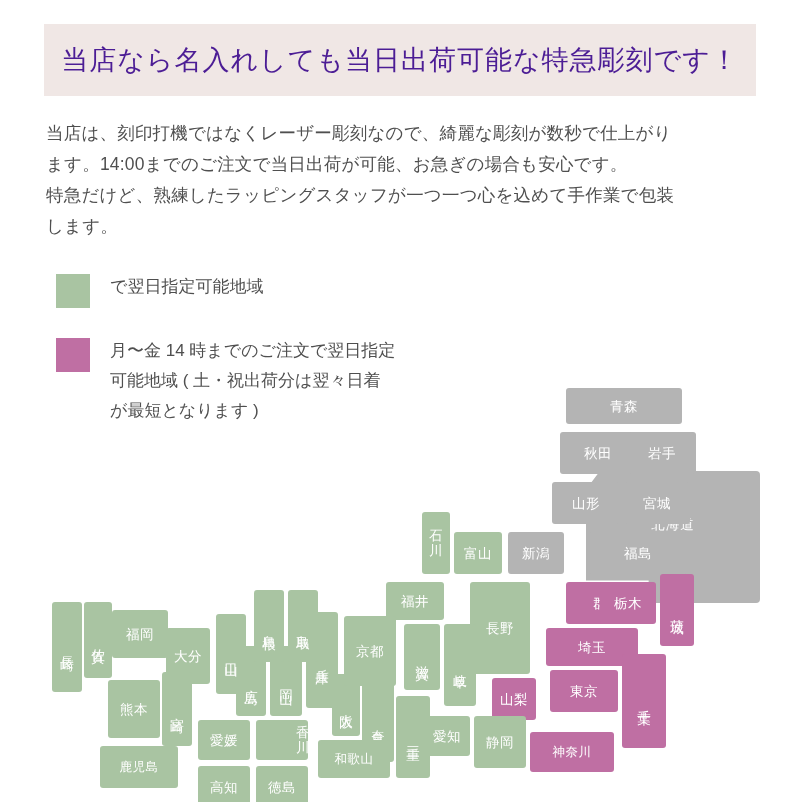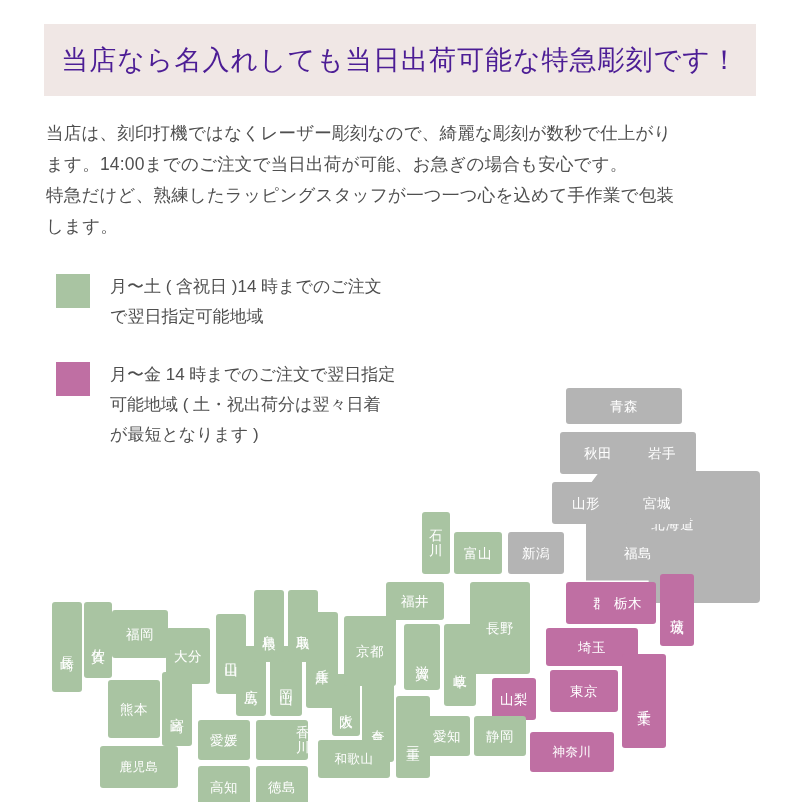--- a/index.html
+++ b/index.html
@@ -139,21 +139,20 @@
     <div>当店は、刻印打機ではなくレーザー彫刻なので、綺麗な彫刻が数秒で仕上がり</div>
     <div>ます。14:00までのご注文で当日出荷が可能、お急ぎの場合も安心です。</div>
     <div>特急だけど、熟練したラッピングスタッフが一つ一つ心を込めて手作業で包装</div>
     <div>します。</div>
   </div>
 
   <div class="legend">
     <div class="legend-row">
       <div class="swatch green"></div>
       <div class="legend-label">
-        <div>月〜土 ( 含祝日 )14 時までのご注文</div>
         <div>で翌日指定可能地域</div>
       </div>
     </div>
     <div class="legend-row">
       <div class="swatch purple"></div>
       <div class="legend-label">
         <div>月〜金 14 時までのご注文で翌日指定</div>
         <div>可能地域 ( 土・祝出荷分は翌々日着</div>
         <div>が最短となります )</div>
       </div>
@@ -177,21 +176,21 @@
         <div class="pref purple" style="left: 566px; top: 352px; width: 82px; height: 42px;">群馬</div>
         <div class="pref purple" style="left: 600px; top: 352px; width: 56px; height: 42px;">栃木</div>
         <div class="pref purple vert" style="left: 660px; top: 344px; width: 34px; height: 72px;">茨城</div>
         <div class="pref green" style="left: 470px; top: 352px; width: 60px; height: 92px;">長野</div>
         <div class="pref green" style="left: 386px; top: 352px; width: 58px; height: 38px;">福井</div>
         <div class="pref purple" style="left: 546px; top: 398px; width: 92px; height: 38px;">埼玉</div>
         <div class="pref purple" style="left: 492px; top: 448px; width: 44px; height: 42px;">山梨</div>
         <div class="pref purple" style="left: 550px; top: 440px; width: 68px; height: 42px;">東京</div>
         <div class="pref purple vert" style="left: 622px; top: 424px; width: 44px; height: 94px;">千葉</div>
         <div class="pref purple small" style="left: 530px; top: 502px; width: 84px; height: 40px;">神奈川</div>
-        <div class="pref green" style="left: 474px; top: 486px; width: 52px; height: 40px;">静岡</div>
+        <div class="pref green" style="left: 474px; top: 486px; width: 52px; height: 52px;">静岡</div>
         <div class="pref green" style="left: 424px; top: 486px; width: 46px; height: 40px;">愛知</div>
         <div class="pref green vert" style="left: 444px; top: 394px; width: 32px; height: 82px;">岐阜</div>
         <div class="pref green vert" style="left: 404px; top: 394px; width: 36px; height: 66px;">滋賀</div>
         <div class="pref green vert" style="left: 396px; top: 466px; width: 34px; height: 82px;">三重</div>
         <div class="pref green vert" style="left: 362px; top: 450px; width: 32px; height: 82px;">奈良</div>
         <div class="pref green small" style="left: 318px; top: 510px; width: 72px; height: 38px;">和歌山</div>
         <div class="pref green vert" style="left: 332px; top: 444px; width: 28px; height: 62px;">大阪</div>
         <div class="pref green" style="left: 344px; top: 386px; width: 52px; height: 70px;">京都</div>
         <div class="pref green vert" style="left: 306px; top: 382px; width: 32px; height: 96px;">兵庫</div>
         <div class="pref green vert" style="left: 270px; top: 416px; width: 32px; height: 70px;">岡山</div>

